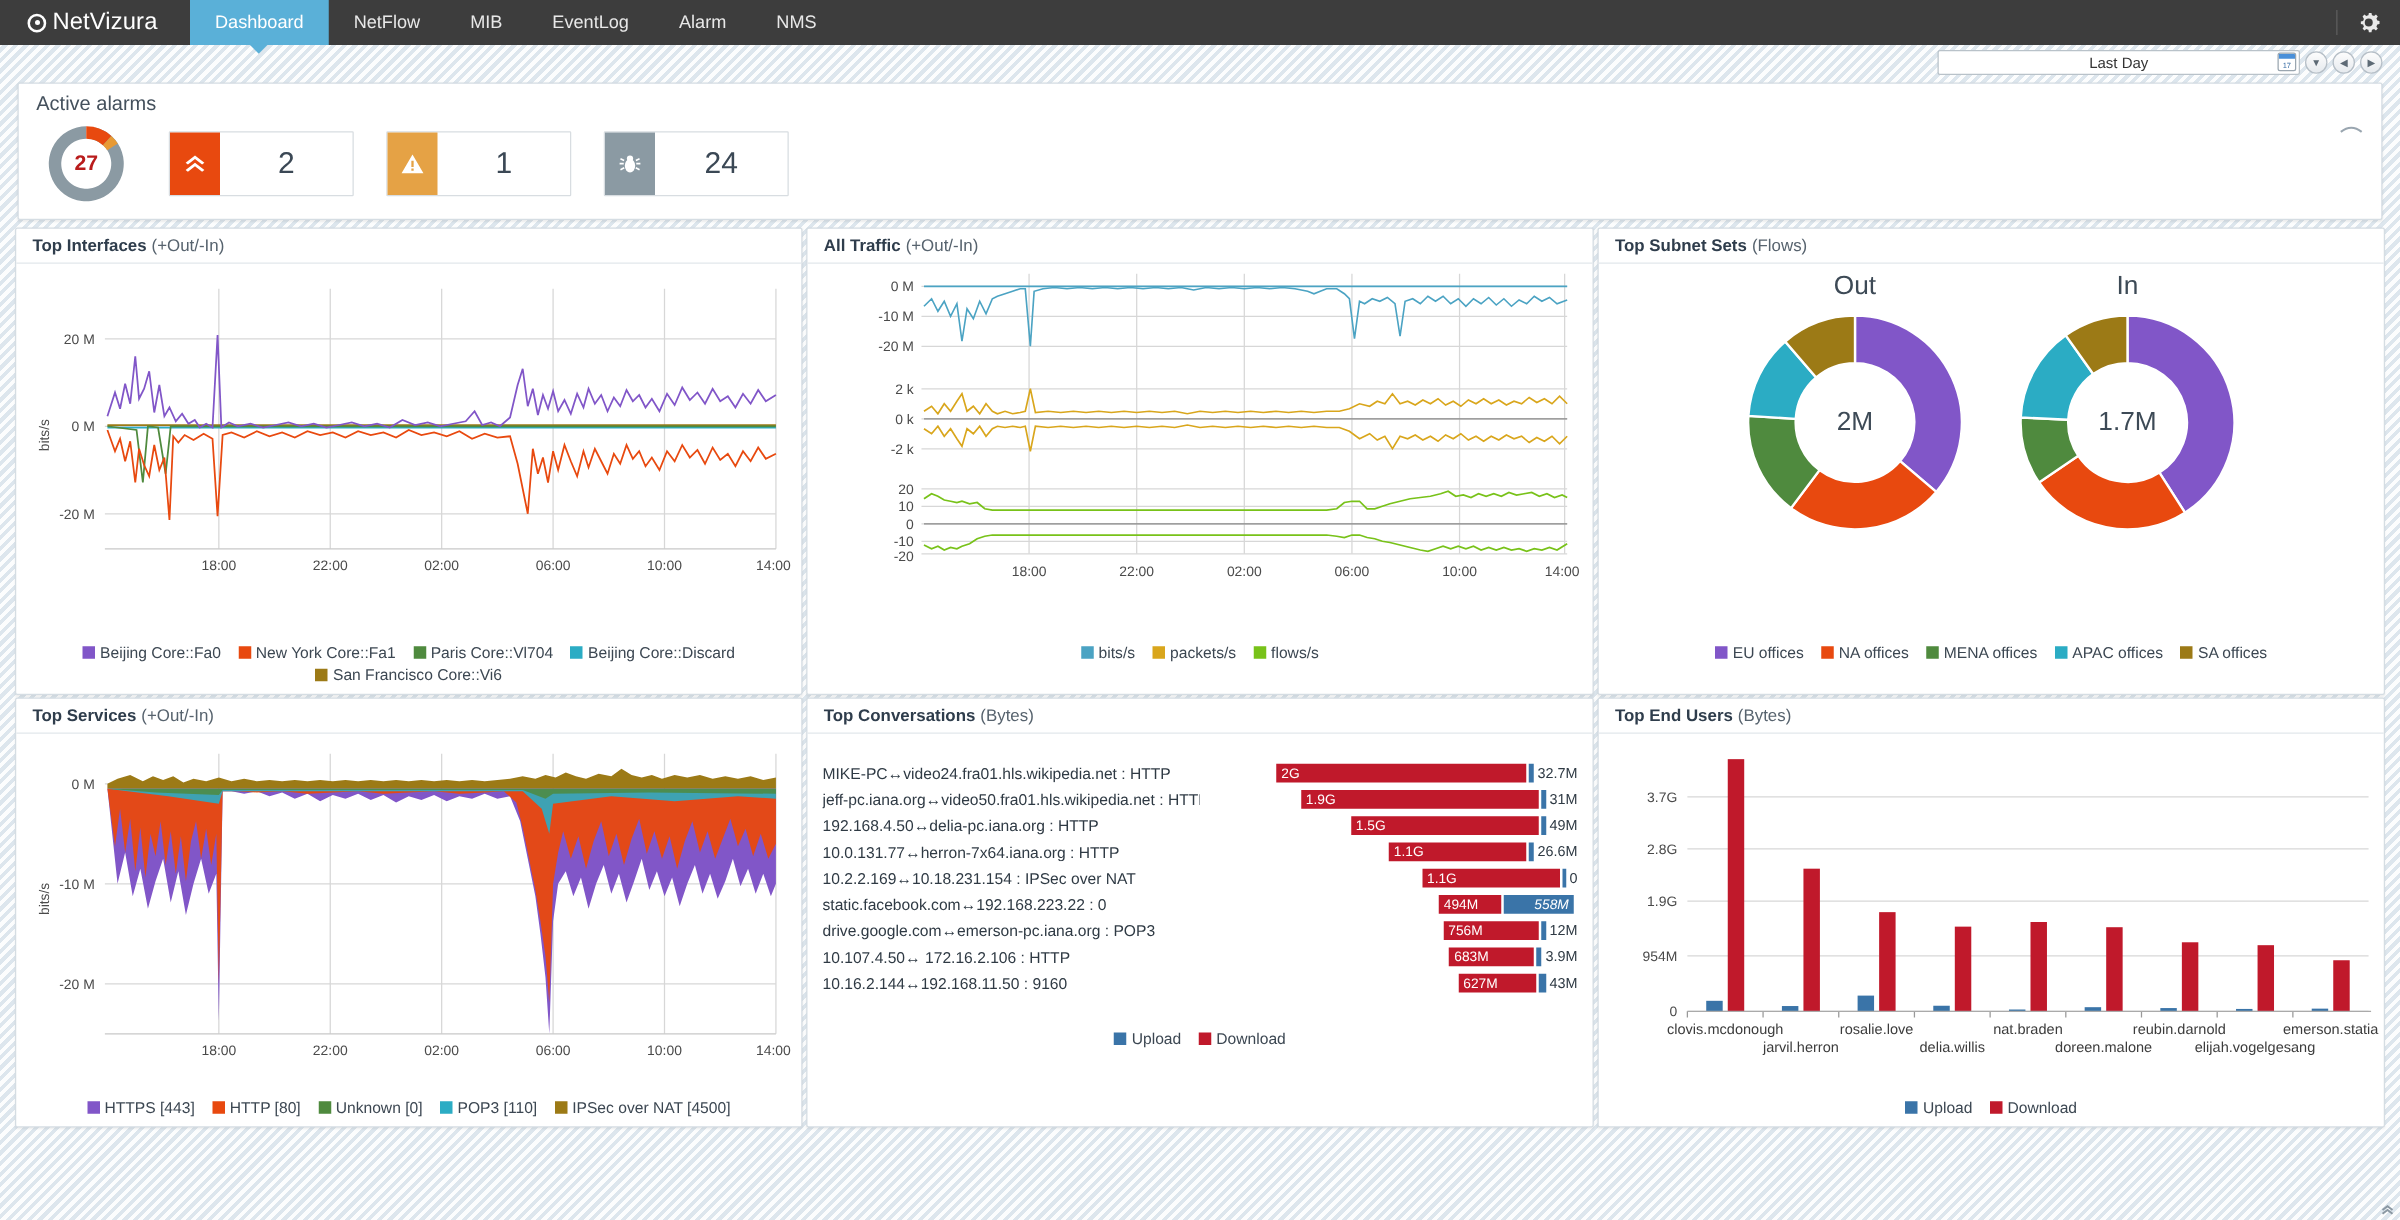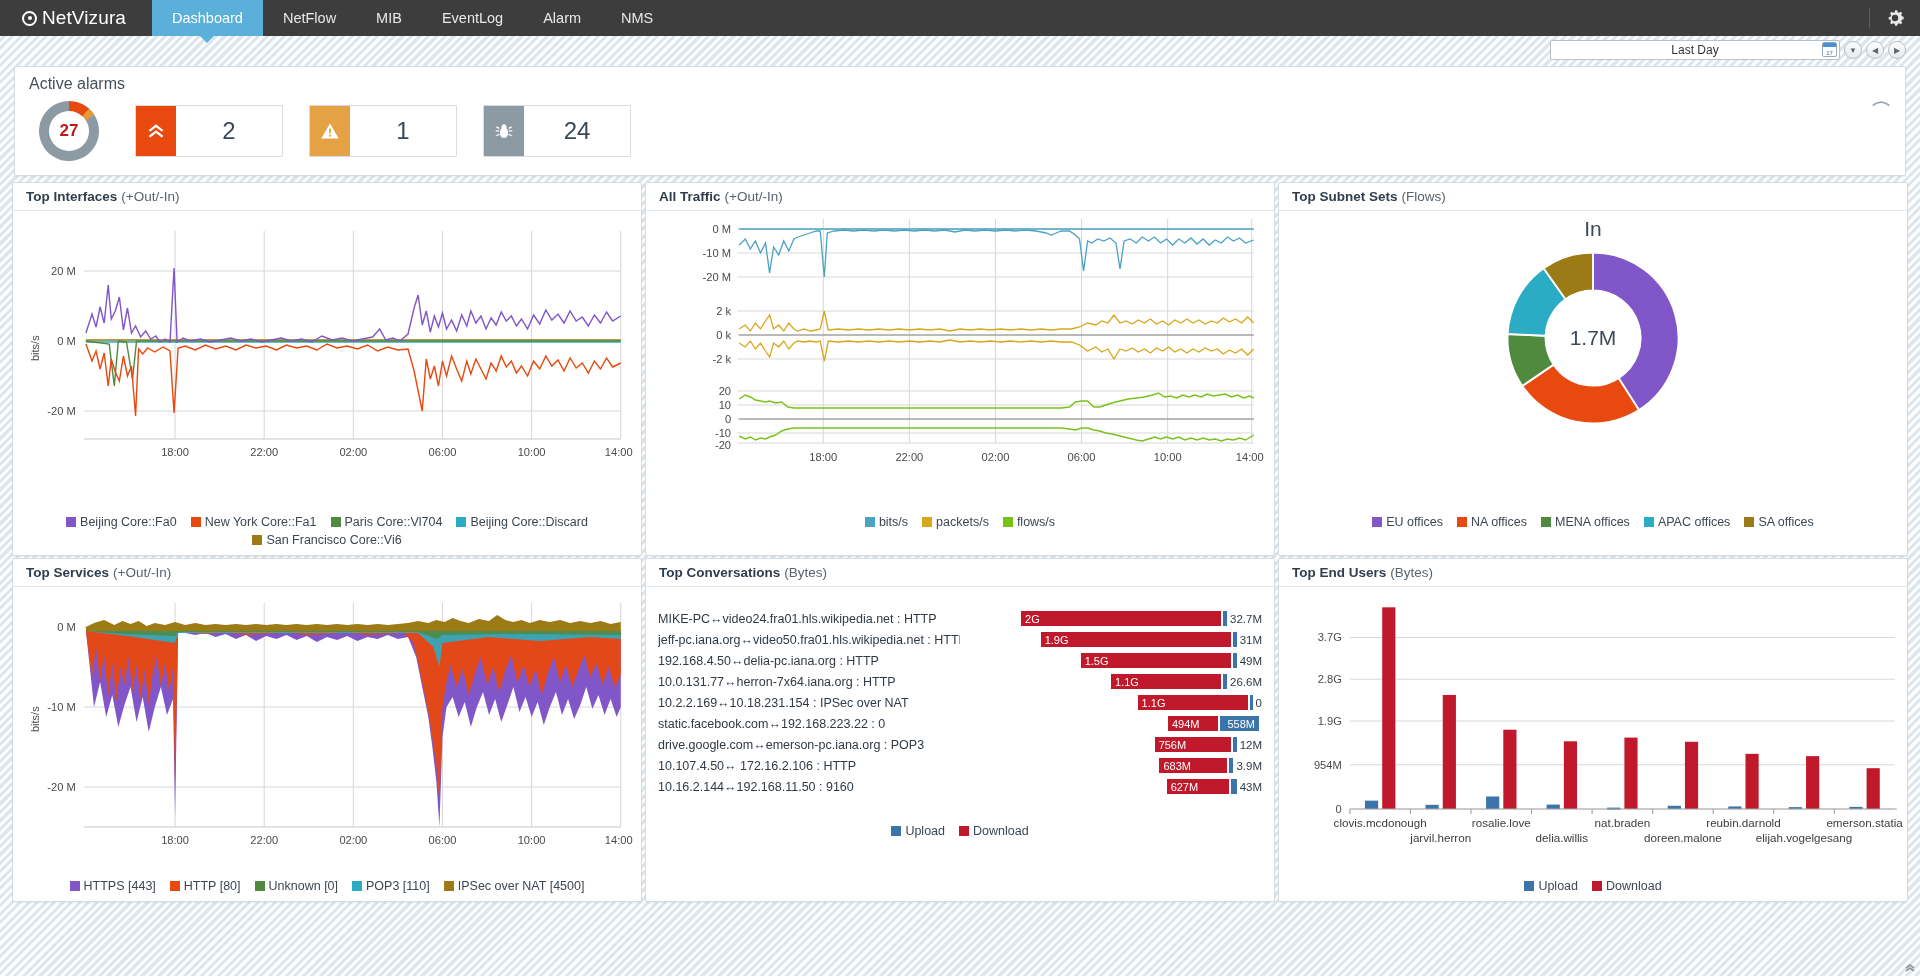--- a/index.html
+++ b/index.html
@@ -399,20 +399,40 @@
     </div>
   </div>
 
   <div class="panel">
     <div class="panel-hd">
       <b>Top Subnet Sets</b>
       <span class="sub">(Flows)</span>
     </div>
     <div class="chart-area" style="display:flex;align-items:flex-start;justify-content:center;gap:28px;padding-top:6px;">
       <div style="text-align:center;">
+        <div style="font-size:21px;color:#3d4a56;margin-bottom:2px;">Out</div>
+        <div style="position:relative;width:190px;height:190px;">
+          <svg width="190" height="190" viewBox="0 0 200 200">
+            <g transform="translate(100,100)">
+
+              <path d="M 0,-90 A 90,90 0 0 1 68.4,58.5 L 38,32.5 A 50,50 0 0 0 0,-50 Z" fill="#8156c8" stroke="#fff" stroke-width="2"></path>
+
+              <path d="M 68.4,58.5 A 90,90 0 0 1 -53.9,72.1 L -29.9,40.1 A 50,50 0 0 0 38,32.5 Z" fill="#e8490f" stroke="#fff" stroke-width="2"></path>
+
+              <path d="M -53.9,72.1 A 90,90 0 0 1 -89.8,-5.6 L -49.9,-3.1 A 50,50 0 0 0 -29.9,40.1 Z" fill="#4f8a3e" stroke="#fff" stroke-width="2"></path>
+
+              <path d="M -89.8,-5.6 A 90,90 0 0 1 -58.8,-68.2 L -32.7,-37.9 A 50,50 0 0 0 -49.9,-3.1 Z" fill="#2bacc4" stroke="#fff" stroke-width="2"></path>
+
+              <path d="M -58.8,-68.2 A 90,90 0 0 1 0,-90 L 0,-50 A 50,50 0 0 0 -32.7,-37.9 Z" fill="#9c7a16" stroke="#fff" stroke-width="2"></path>
+            </g>
+          </svg>
+          <div style="position:absolute;left:50%;top:50%;transform:translate(-50%,-50%);font-size:21px;color:#3d4a56;">2M</div>
+        </div>
+      </div>
+      <div style="text-align:center;">
         <div style="font-size:21px;color:#3d4a56;margin-bottom:2px;">In</div>
         <div style="position:relative;width:190px;height:190px;">
           <svg width="190" height="190" viewBox="0 0 200 200">
             <g transform="translate(100,100)">
 
               <path d="M 0,-90 A 90,90 0 0 1 48.4,75.9 L 26.9,42.2 A 50,50 0 0 0 0,-50 Z" fill="#8156c8" stroke="#fff" stroke-width="2"></path>
 
               <path d="M 48.4,75.9 A 90,90 0 0 1 -74.5,50.5 L -41.4,28 A 50,50 0 0 0 26.9,42.2 Z" fill="#e8490f" stroke="#fff" stroke-width="2"></path>
 
               <path d="M -74.5,50.5 A 90,90 0 0 1 -89.9,-4.2 L -49.9,-2.3 A 50,50 0 0 0 -41.4,28 Z" fill="#4f8a3e" stroke="#fff" stroke-width="2"></path>
@@ -559,21 +579,21 @@
           <div class="conv-bars">
             <div class="bar-dl" style="width: 110px;">1.1G</div>
             <div class="bar-ul" style="width: 3px;"></div>
             <span class="bar-ul-label">0</span>
           </div>
         </div>
         <div class="conv-row">
           <div class="conv-name">static.facebook.com↔192.168.223.22 : 0</div>
           <div class="conv-bars">
             <div class="bar-dl" style="width: 50px;">494M</div>
-            <div class="bar-ul" style="width: 39px; padding-right: 4px;">558M</div>
+            <div class="bar-ul" style="width: 56px; padding-right: 4px; font-style: italic;">558M</div>
             <span class="bar-ul-label"></span>
           </div>
         </div>
         <div class="conv-row">
           <div class="conv-name">drive.google.com↔emerson-pc.iana.org : POP3</div>
           <div class="conv-bars">
             <div class="bar-dl" style="width: 76px;">756M</div>
             <div class="bar-ul" style="width: 4px;"></div>
             <span class="bar-ul-label">12M</span>
           </div>

